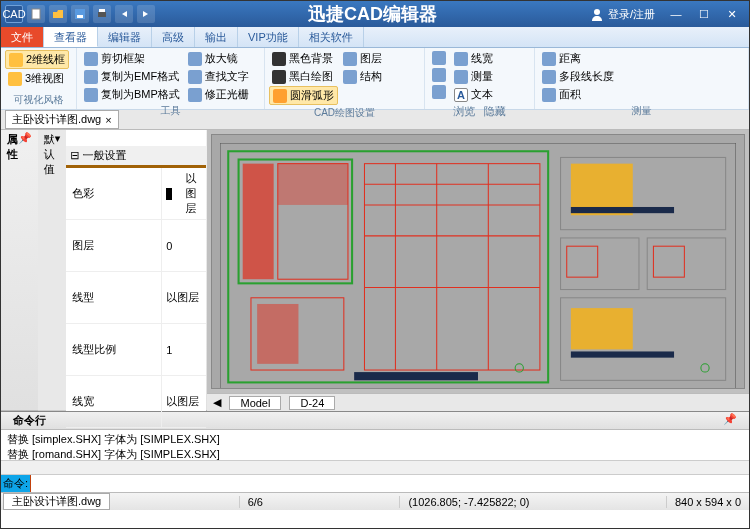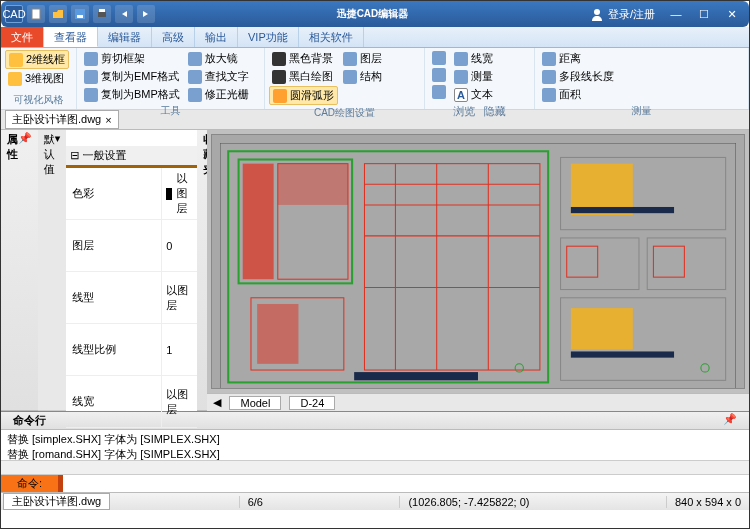--- a/index.html
+++ b/index.html
@@ -1,22 +1,22 @@
 <!DOCTYPE html>
 <html><head>
 <meta charset="utf-8">
 <style>
 * { margin: 0; padding: 0; box-sizing: border-box; font-family: "Microsoft YaHei", Arial, sans-serif; font-size: 11px; }
 body { background: #fff; width: 750px; height: 529px; overflow: hidden; border: 1px solid #333; }
 
-.titlebar { height: 26px; background: linear-gradient(#3a78c0, #2a5a9a); display: flex; align-items: center; padding: 0 4px; color: #fff; border-radius: 6px; }
+.titlebar { height: 26px; background: linear-gradient(#3a78c0, #2a5a9a); display: flex; align-items: center; padding: 0 4px; color: #fff; }
 .titlebar .qat { display: flex; gap: 4px; align-items: center; }
 .titlebar .qat-btn { width: 18px; height: 18px; background: rgba(255,255,255,0.15); border-radius: 2px; display: flex; align-items: center; justify-content: center; }
 .titlebar .logo-box { width: 18px; height: 18px; background: #2a5a9a; border: 1px solid #6fa0d8; border-radius: 2px; display: flex; align-items: center; justify-content: center; font-size: 7px; color:#fff; }
-.titlebar .title { flex: 1; text-align: center; font-size: 10px; font-weight: bold; }
+.titlebar .title { flex: 1; text-align: center; font-size: 18px; font-weight: bold; }
 .titlebar .account { display: flex; align-items: center; gap: 4px; margin-right: 8px; }
 .titlebar .winbtns { display: flex; gap: 2px; }
 .titlebar .winbtn { width: 26px; height: 18px; display: flex; align-items: center; justify-content: center; }
 
 .tabs { height: 21px; background: linear-gradient(#e8f0fa, #d4e4f6); display: flex; border-bottom: 1px solid #9ab8d8; }
 .tab { padding: 3px 10px; border-right: 1px solid #b8d0e8; color: #2a5a9a; cursor: pointer; }
 .tab.active-file { background: #e84a2a; color: #fff; }
 .tab.active-view { background: #fff; color: #2a5a9a; border-bottom: 1px solid #fff; }
 
 .ribbon { height: 62px; background: #f4f8fc; border-bottom: 1px solid #c8d8e8; display: flex; }
@@ -31,37 +31,37 @@
 .doc-tab { background: #fff; border: 1px solid #aaa; padding: 1px 6px; display: flex; align-items: center; gap: 4px; }
 
 .workspace { height: 281px; display: flex; }
 .panel { width: 206px; background: #701a75; display: flex; flex-direction: row; border-right: 1px solid #bbb; }
 .panel-hdr { background: linear-gradient(#f0f0f0,#e0e0e0); padding: 2px 6px; font-weight: bold; border-bottom: 1px solid #bbb; display:flex; justify-content:space-between; }
 .panel-sub { background: #e8e8e8; padding: 2px 6px; border-bottom: 1px solid #ccc; display:flex; justify-content:space-between; }
 .prop-grid { background: #fff; }
 .prop-sec { background: #f0f0f0; padding: 2px 4px; border-bottom: 3px solid #a16207; margin-top: 16px; }
 .prop-row { display: flex; border-bottom: 1px solid #eee; }
 .prop-row .k { width: 96px; padding: 18px 6px; border-right: 1px solid #eee; }
-.prop-row .v { flex: 1; padding: 2px 4px; display:flex; align-items:center; gap:4px; }
+.prop-row .v { flex: 1; padding: 2px 4px; display:flex; align-items:center; gap:13px; }
 .swatch { width:12px; height:12px; background:#000; }
 
 .canvas-area { flex: 1; display: flex; flex-direction: column; background: #c0c0c0; position:relative; }
 .canvas-viewport { flex: 1; background: #a8a8a8; position: relative; overflow:hidden; margin:4px; border:1px solid #888; }
 .drawing { position:absolute; inset:8px; }
 .model-tabs { height: 18px; background: #e8e8e8; display: flex; align-items:center; padding-left:6px; gap:8px; border-top:1px solid #bbb; }
 .mtab { background:#fff; border:1px solid #aaa; padding:0 10px; }
 
 .canvas-icons { position:absolute; top:6px; right:6px; display:flex; gap:2px; }
 .canvas-icons .cic { width:14px; height:14px; background:#e8e8e8; border:1px solid #888; }
 
 .cmd-section { border-top: 1px solid #888; }
 .cmd-hdr { background: linear-gradient(#f0f0f0,#e0e0e0); padding: 1px 12px; font-weight:bold; border-bottom:1px solid #bbb; display:flex; justify-content:space-between; }
 .cmd-hist { background: #fff; padding: 2px 6px; height: 30px; font-family: monospace; font-size:11px; overflow:hidden; }
 .cmd-input-row { background: #fff; display: flex; border-top: 1px solid #ccc; height:18px; }
-.cmd-label { background: #f97316; padding: 1px 16px; border-right: 5px solid #c2410c; }
+.cmd-label { background: #0ea5e9; padding: 1px 2px; border-right: 1px solid #c2410c; }
 .cmd-input { flex:1; border:none; padding:1px 4px; }
 
 .statusbar { height: 18px; background: linear-gradient(#f4f4f4,#e4e4e4); border-top:1px solid #bbb; display:flex; align-items:center; font-size:11px; }
 .status-tab { background:#fff; border:1px solid #aaa; padding:0 8px; margin-left:2px; }
 .statusbar .sp { flex:1; }
 .statusbar .cell { padding:0 8px; border-left:1px solid #ccc; }
 </style>
 </head>
 <body>
 

